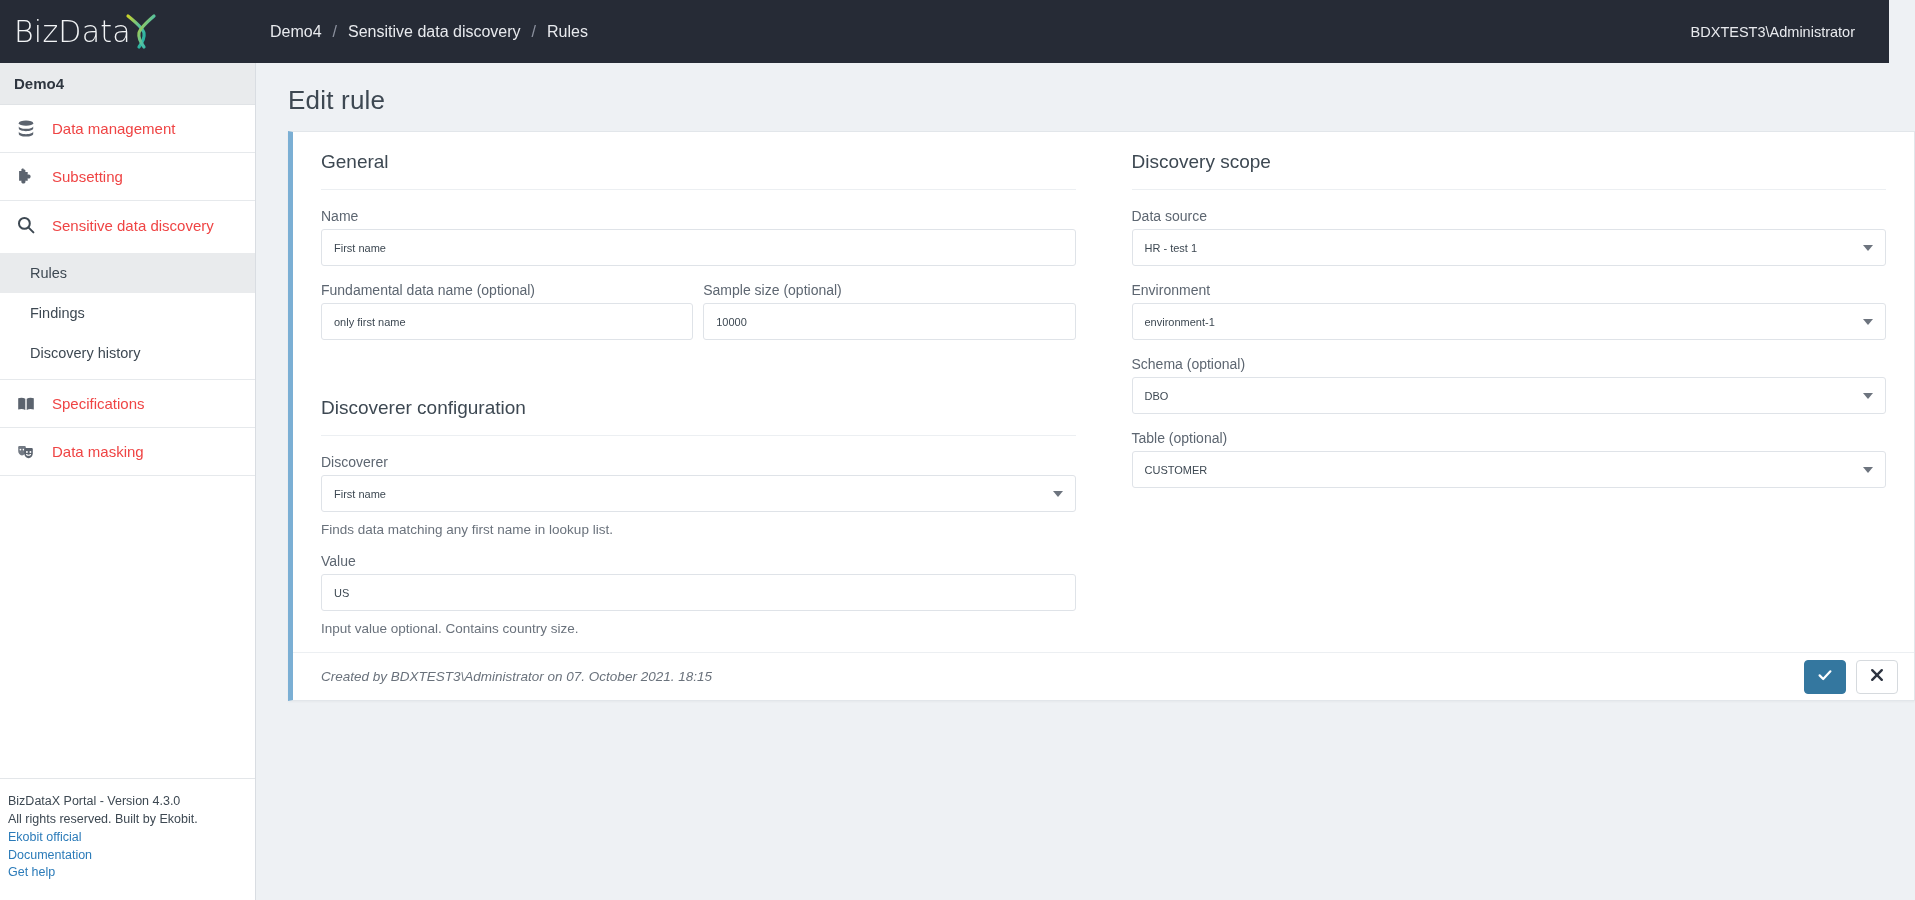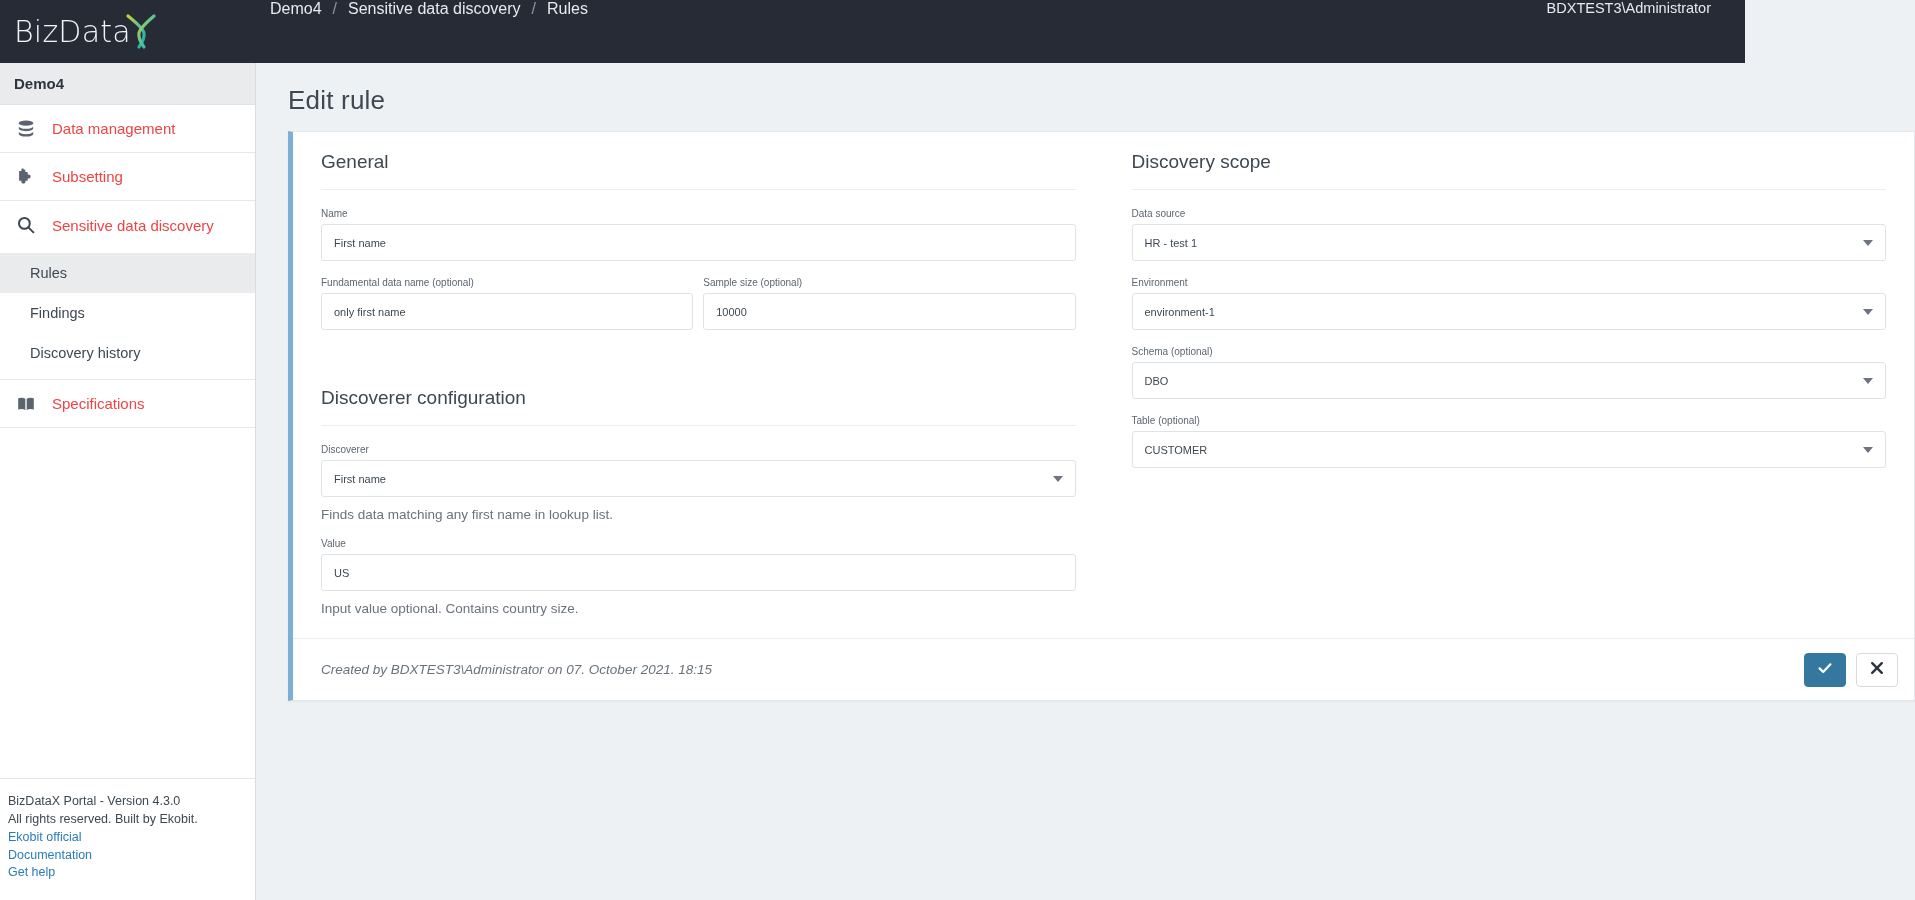--- a/index.html
+++ b/index.html
@@ -9,23 +9,23 @@
     width: 1915px; height: 900px;
     overflow: hidden;
     font-family: "Liberation Sans", sans-serif;
     background: #eef1f4;
     color: #3d4852;
   }
 
   
   .topbar {
     position: absolute; top: 0; left: 0;
-    width: 1745px; height: 63px;
+    width: 1889px; height: 63px;
     background: #262b36;
-    display: flex; align-items: flex-start;
+    display: flex; align-items: center;
   }
   .logo-zone {
     width: 256px; height: 63px;
     display: flex; align-items: center; padding-left: 14px;
     flex: 0 0 256px;
   }
   .logo-text {
     font-size: 30px; letter-spacing: .2px;
     color: #f2f4f6; font-weight: 300;
     font-family: "DejaVu Sans", sans-serif;
@@ -112,21 +112,21 @@
   .section-head {
     font-size: 19px; font-weight: 300; color: #3d4852;
     padding: 19px 0 16px 0;
     border-bottom: 1px solid #eceff2;
     margin-bottom: 18px;
   }
   .section-head.second { margin-top: 22px; }
 
   .field { margin-bottom: 16px; }
   .field-label {
-    display: block; font-size: 10px; color: #5d6671;
+    display: block; font-size: 14px; color: #5d6671;
     margin-bottom: 5px;
   }
   .control {
     width: 100%; height: 37px;
     border: 1px solid #dfe3e8; border-radius: 3px;
     background: #fff;
     font-size: 11px; color: #3d4852;
     padding: 0 12px;
     display: flex; align-items: center;
     font-family: "Liberation Sans", sans-serif;
@@ -237,20 +237,34 @@
   <div class="nav-item">
     <span class="nav-icon">
       <svg width="20" height="20" viewBox="0 0 20 20" fill="#5b636e">
         <path d="M2.2 4.3c2.3-.9 5-.9 7.1.5v11.2c-2.1-1.4-4.8-1.4-7.1-.5z"></path>
         <path d="M17.8 4.3c-2.3-.9-5-.9-7.1.5v11.2c2.1-1.4 4.8-1.4 7.1-.5z"></path>
       </svg>
     </span>
     <span>Specifications</span>
   </div>
 
+  <div class="nav-item">
+    <span class="nav-icon">
+      <svg width="20" height="20" viewBox="0 0 20 20" fill="#5b636e">
+        <path d="M2.2 5.2c0-.7.5-1.2 1.2-1.2h5.2c.7 0 1.2.5 1.2 1.2v3.9c0 2.4-1.7 4.4-3.8 4.4S2.2 11.5 2.2 9.1z" opacity=".85"></path>
+        <circle cx="4.4" cy="7.6" r=".85" fill="#fff"></circle>
+        <circle cx="7.5" cy="7.6" r=".85" fill="#fff"></circle>
+        <path d="M8.3 7.4c0-.75.55-1.3 1.3-1.3h5.9c.75 0 1.3.55 1.3 1.3v4.2c0 2.6-1.9 4.7-4.25 4.7S8.3 14.2 8.3 11.6z"></path>
+        <circle cx="10.9" cy="10" r=".95" fill="#fff"></circle>
+        <circle cx="14.4" cy="10" r=".95" fill="#fff"></circle>
+        <path d="M10.6 12.5c.9.95 2.9.95 3.9 0" stroke="#fff" stroke-width="1.1" fill="none" stroke-linecap="round"></path>
+      </svg>
+    </span>
+    <span>Data masking</span>
+  </div>
 
   <div class="side-footer">
     <div>BizDataX Portal - Version 4.3.0</div>
     <div>All rights reserved. Built by Ekobit.</div>
     <a href="#">Ekobit official</a>
     <a href="#">Documentation</a>
     <a href="#">Get help</a>
   </div>
 </div>
 

